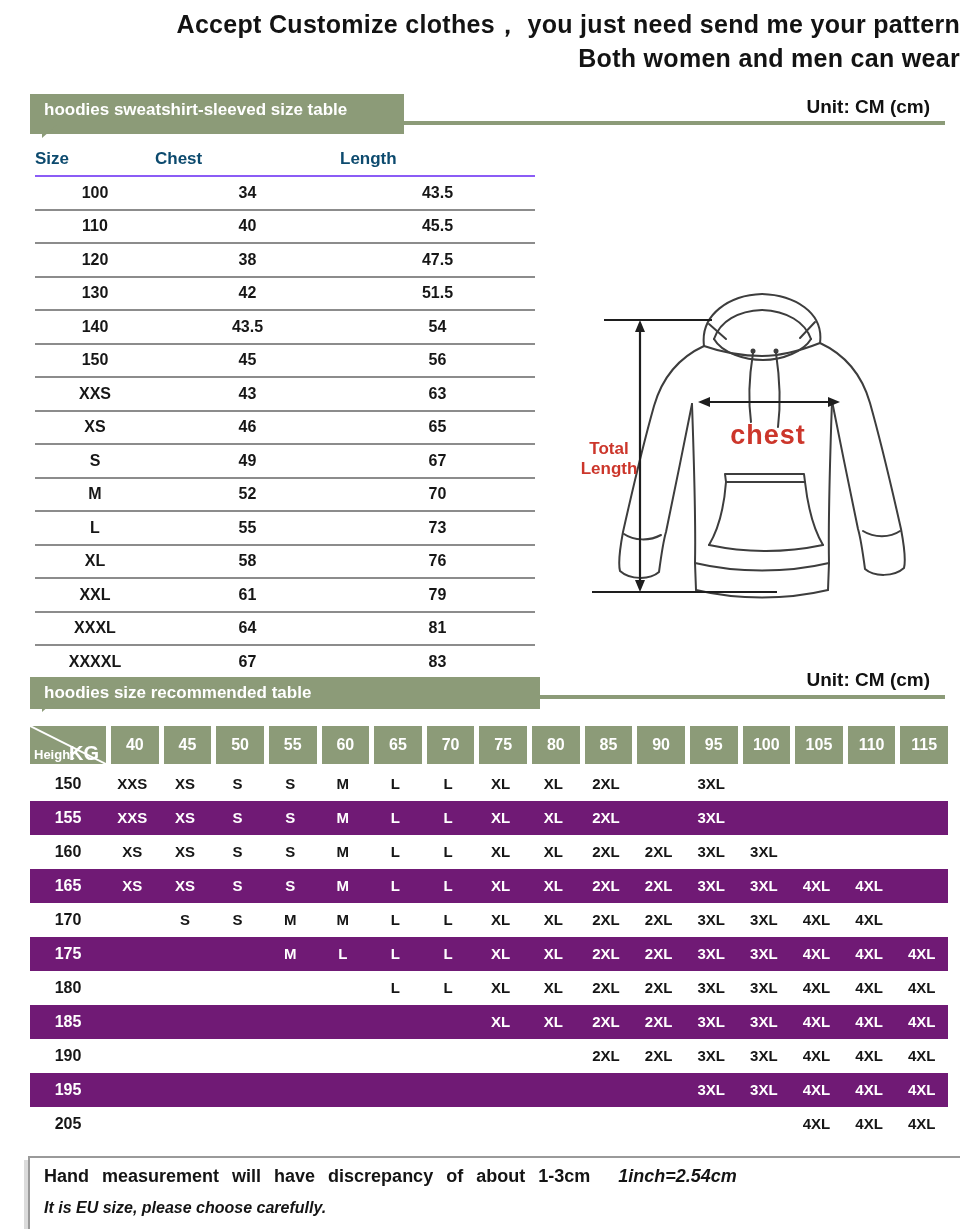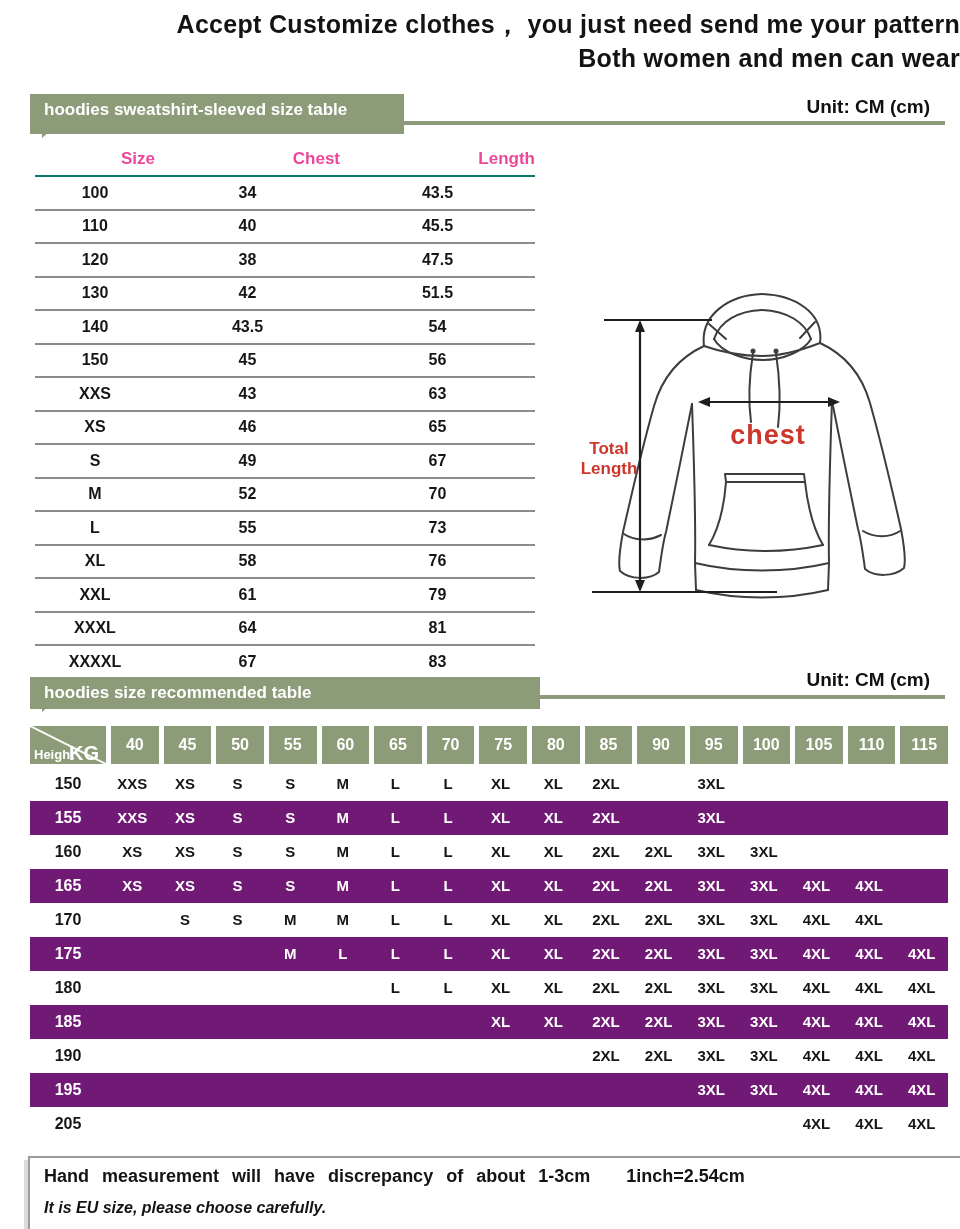--- a/index.html
+++ b/index.html
@@ -23,21 +23,21 @@
   .tail1{left:42px;top:125px;}
   .unit1{top:96px;}
 
   .banner.b2{left:30px;top:667px;width:496px;height:32px;line-height:32px;margin-top:10px;}
   .underline2{left:30px;top:695px;width:915px;}
   .tail2{left:42px;top:699px;}
   .unit2{top:669px;}
 
   
   table.size-table{position:absolute;left:35px;top:142px;width:500px;border-collapse:collapse;table-layout:fixed;}
-  table.size-table th{height:33px;font-size:17px;text-align:right;border-bottom:2px solid #0f766e;padding:0;color:#ec4899;}
+  table.size-table th{height:33px;font-size:17px;text-align:left;border-bottom:2px solid #8b5cf6;padding:0;color:#0c4a6e;}
   table.size-table td{height:31.5px;font-size:16px;text-align:center;border-bottom:2px solid #8c8c8c;padding:0;color:#161616;}
   col.c1{width:24%;} col.c2{width:37%;} col.c3{width:39%;}
 
   
   .hoodie{position:absolute;left:562px;top:282px;}
   .ink{fill:none;stroke:#3d3d3d;stroke-width:2;stroke-linecap:round;stroke-linejoin:round;}
   .dot{fill:#3d3d3d;stroke:none;}
   .arrow line{stroke:#1e1e1e;stroke-width:2.2;}
   .arrow polygon{fill:#1e1e1e;stroke:none;}
   text.red{fill:#cc362b;font-weight:bold;font-family:"Liberation Sans","DejaVu Sans",sans-serif;}
@@ -55,21 +55,21 @@
   .mbody{margin-top:3px;}
   .mrow{display:grid;grid-template-columns:76px repeat(16,1fr);height:34px;line-height:34px;}
   .mrow.striped{background:#701a75;color:#fff;}
   .mcell{text-align:center;font-size:15px;overflow:hidden;}
   .mcell.hlabel{font-size:16px;}
 
   
   .footer{position:absolute;left:28px;top:1156px;width:902px;height:62px;border:2px solid #9a9a9a;
           background:#fff;padding:6px 14px;box-shadow:-4px 4px 0 rgba(175,175,175,.45);}
   .footer .fl1{font-size:18px;word-spacing:8px;color:#141414;margin-top:2px;}
-  .footer .conv{margin-left:36px;word-spacing:0;}
+  .footer .conv{margin-left:28px;word-spacing:0;font-style:italic;}
   .footer .fl2{font-size:16px;margin-top:12px;color:#141414;font-style:italic;}
 </style>
 </head>
 <body>
 
 <div class="page">
 
   <div class="title l1">Accept Customize clothes，  you just need send me your pattern</div>
   <div class="title l2">Both women and men can wear</div>
 

